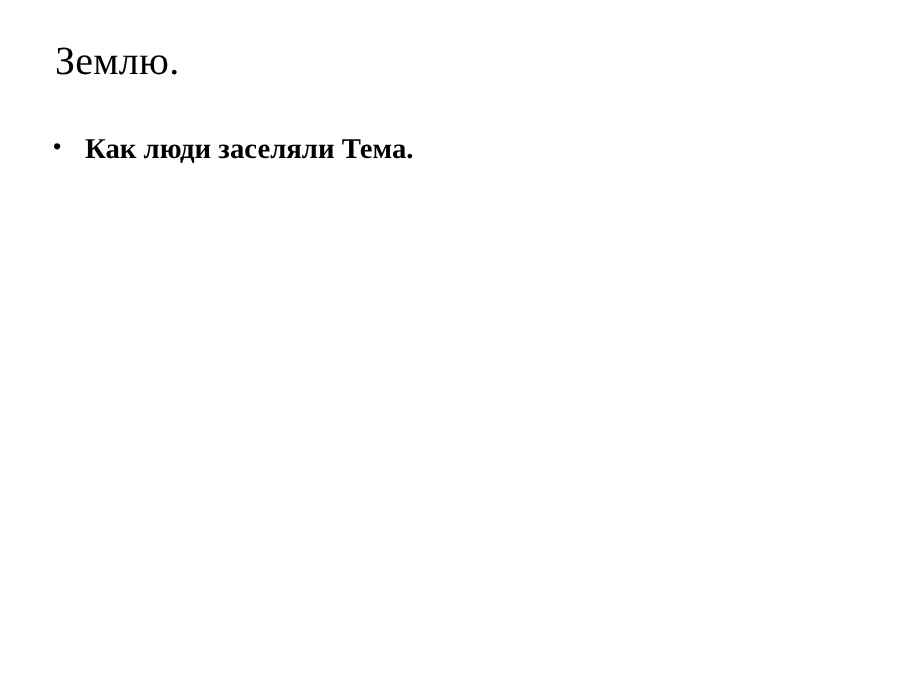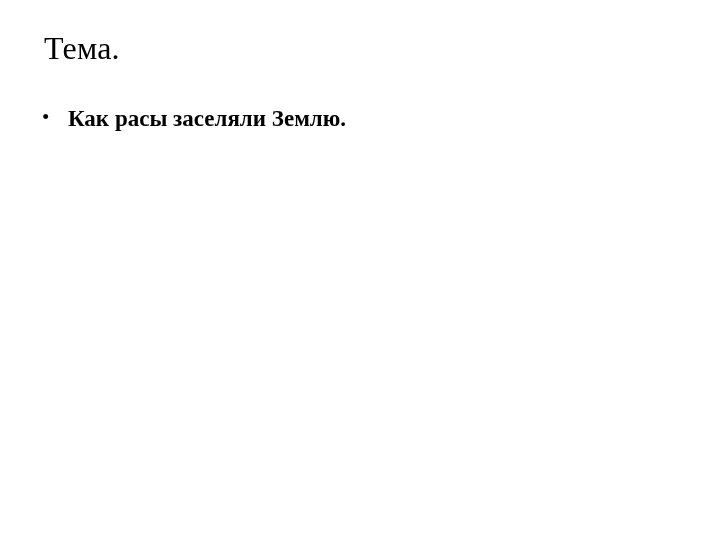--- a/index.html
+++ b/index.html
@@ -61,22 +61,22 @@
   .bullet-line {
     display: block;
     white-space: pre;
   }
 </style>
 </head>
 <body>
 
 <div class="slide">
 
-  <div class="slide-title">Тема.</div>
+  <div class="slide-title">Землю.</div>
 
   <ul class="body-list">
     <li class="bullet-item">
       <span class="bullet-mark">•</span>
-      <span class="bullet-line">Как расы заселяли Землю.</span>
+      <span class="bullet-line">Как люди заселяли Тема.</span>
     </li>
   </ul>
 
 </div>
 
 </body></html>

